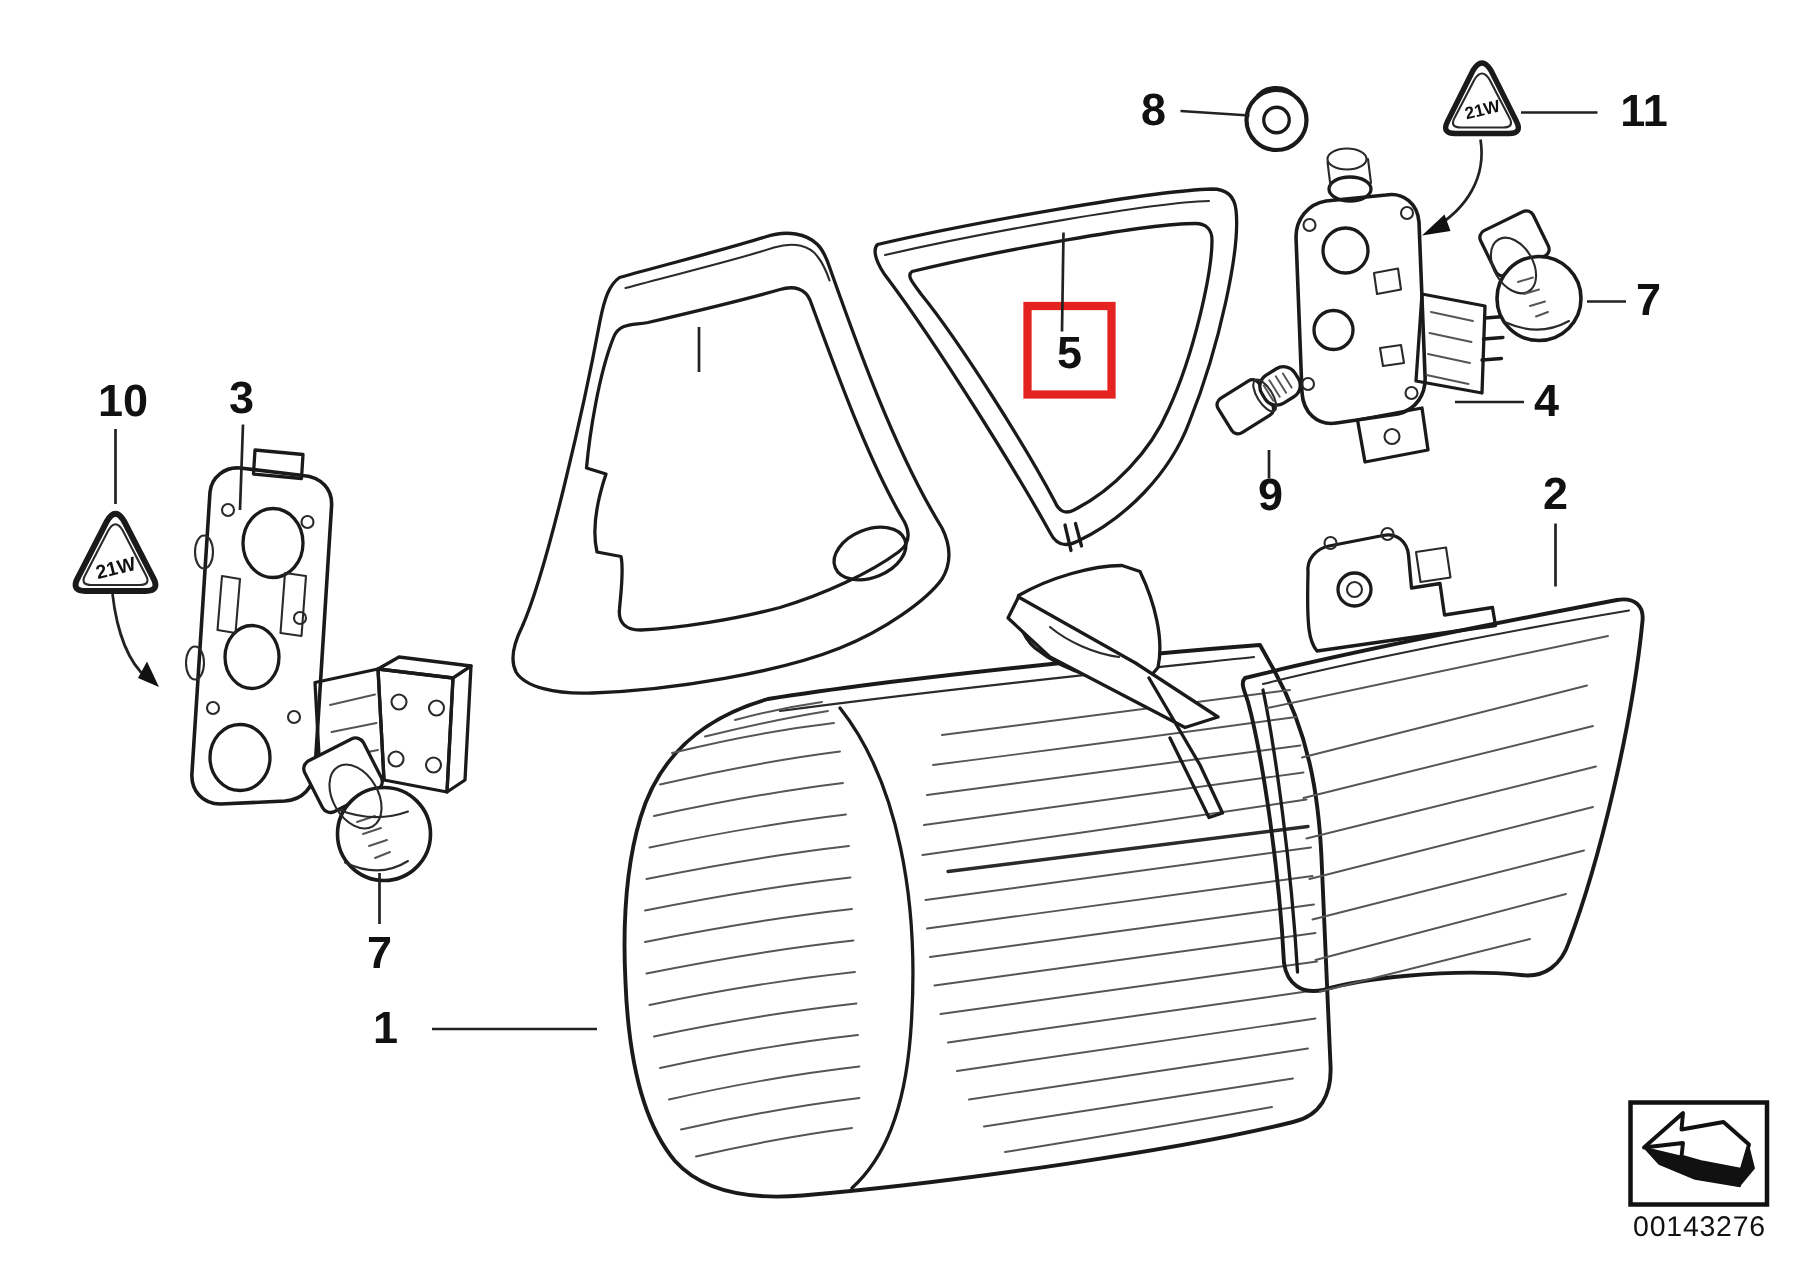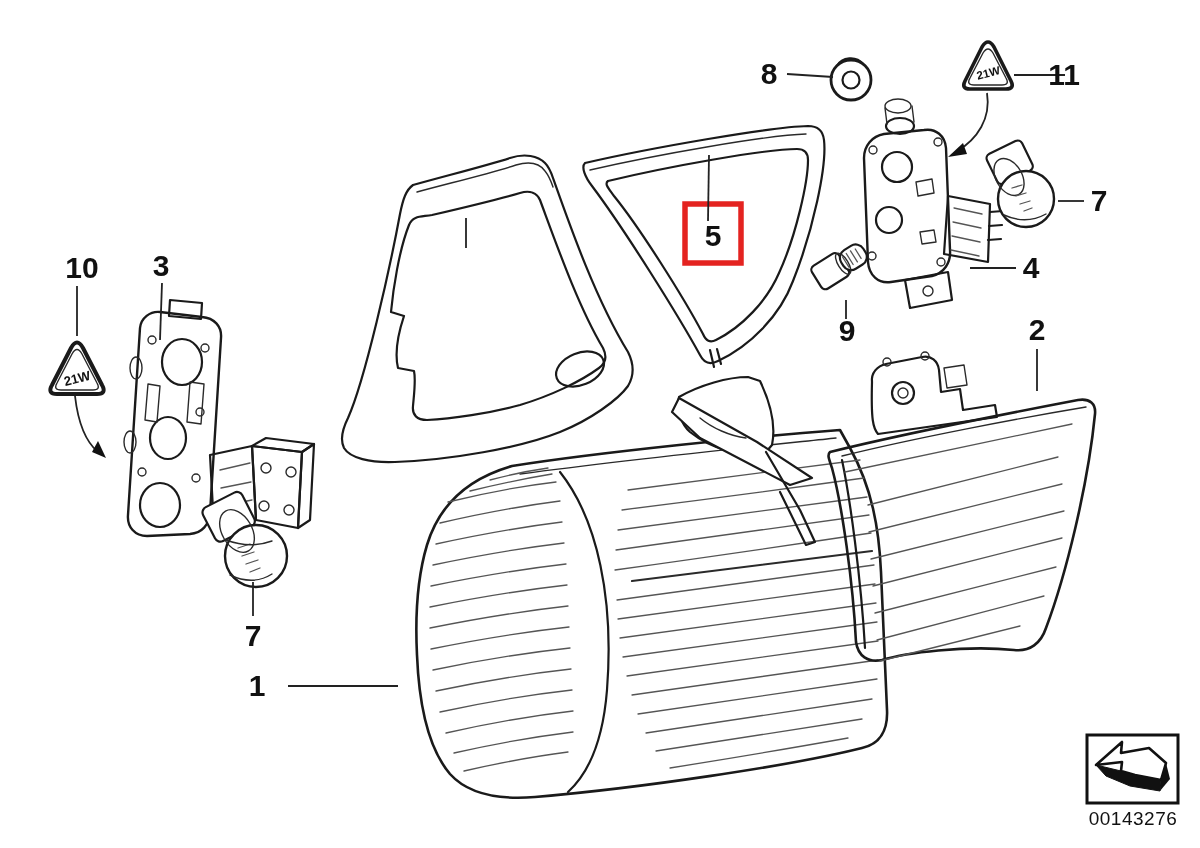--- a/index.html
+++ b/index.html
@@ -256,17 +256,17 @@
   <div class="co" style="left:257px;top:686px;">1</div>
   <div class="co" style="left:1037px;top:330px;">2</div>
   <div class="co" style="left:161px;top:266px;">3</div>
   <div class="co" style="left:1031px;top:268px;">4</div>
   <div class="co" style="left:713px;top:236px;">5</div>
   <div class="co" style="left:253px;top:636px;">7</div>
   <div class="co" style="left:1099px;top:201px;">7</div>
   <div class="co" style="left:769px;top:74px;">8</div>
   <div class="co" style="left:847px;top:331px;">9</div>
   <div class="co" style="left:82px;top:268px;">10</div>
-  <div class="co" style="left:1064px;top:75px;text-align:right;">11</div>
+  <div class="co" style="left:1096px;top:75px;text-align:right;">11</div>
 
   <div class="stamp-num" style="left:1133px;top:819px;">00143276</div>
 
 </div>
 
 </body></html>

